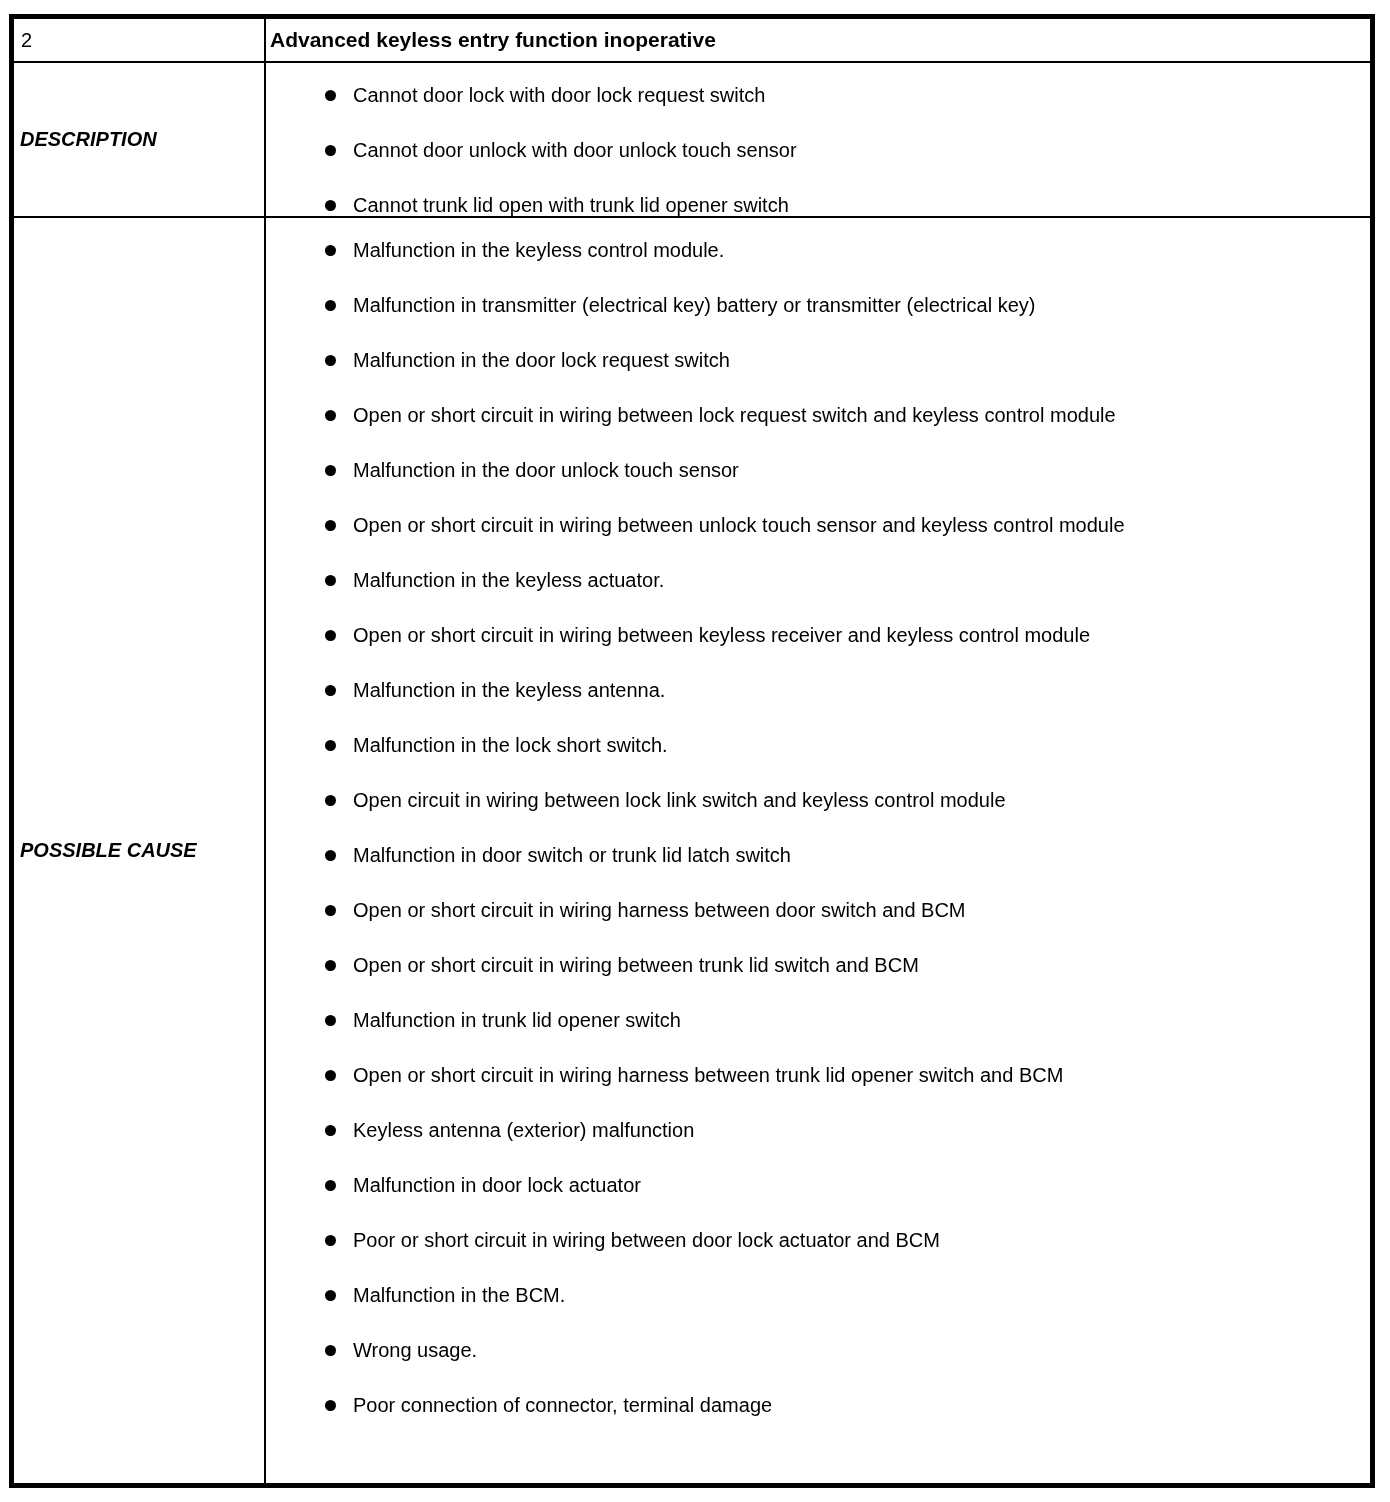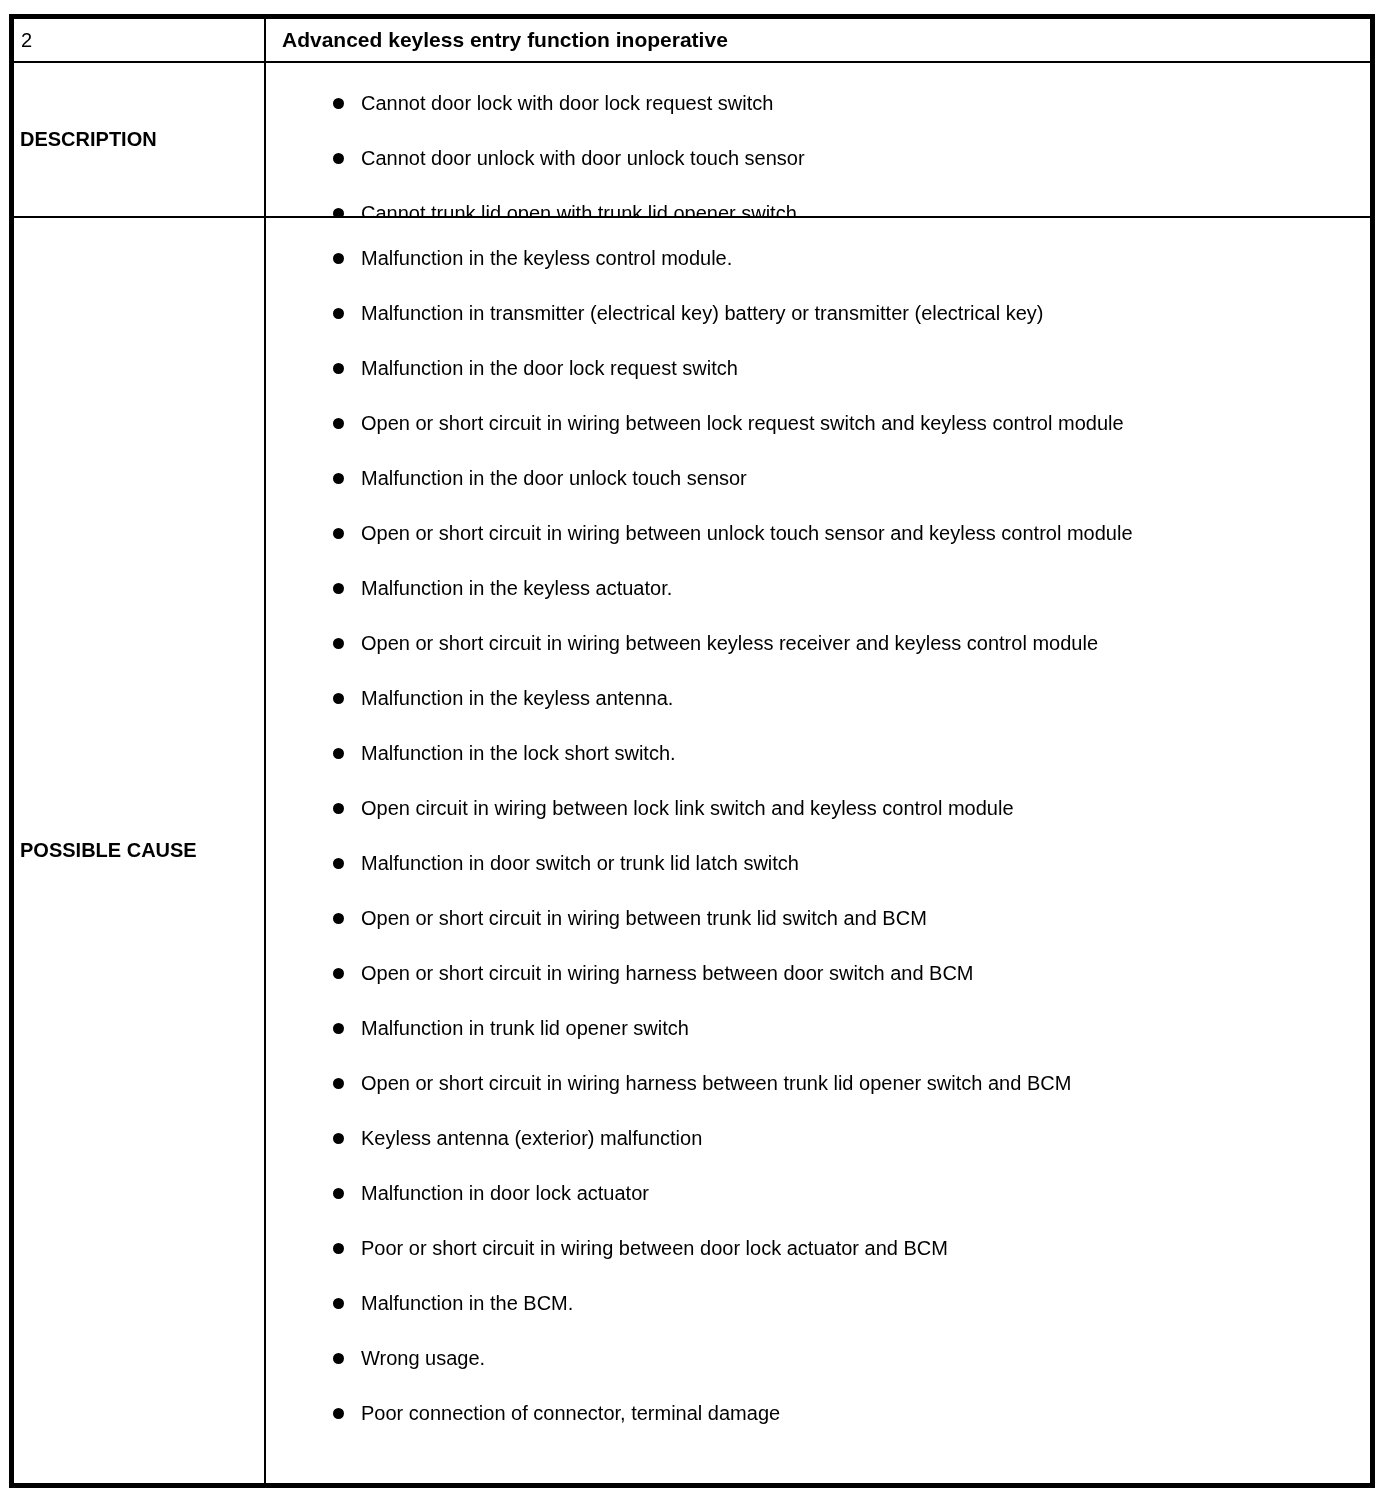--- a/index.html
+++ b/index.html
@@ -38,37 +38,38 @@
 
   .cell-num {
     font-size: 20px;
     padding-left: 7px;
     display: flex;
     align-items: center;
   }
   .cell-title {
     font-size: 21px;
     font-weight: bold;
-    padding-left: 16px;
+    padding-left: 4px;
     display: flex;
     align-items: center;
     white-space: nowrap;
   }
   .cell-label {
     font-size: 20px;
     font-weight: bold;
     padding-left: 6px;
     display: flex;
     align-items: center;
     white-space: nowrap;
+    font-style: italic;
   }
 
   ul.bullets {
     list-style: none;
-    margin: 16px;
+    margin: 8px;
     padding: 10px 20px 2px 0;
   }
   ul.bullets li {
     display: flex;
     align-items: flex-start;
     margin-bottom: 27px;
     font-size: 20px;
     line-height: 28px;
   }
   ul.bullets li:last-child { margin-bottom: 0; }
@@ -170,25 +171,25 @@
           <li>
             <span class="dot"></span>
             <span class="txt">Open circuit in wiring between lock link switch and keyless control module</span>
           </li>
           <li>
             <span class="dot"></span>
             <span class="txt">Malfunction in door switch or trunk lid latch switch</span>
           </li>
           <li>
             <span class="dot"></span>
+            <span class="txt">Open or short circuit in wiring harness between door switch and BCM</span>
+          </li>
+          <li>
+            <span class="dot"></span>
             <span class="txt">Open or short circuit in wiring between trunk lid switch and BCM</span>
-          </li>
-          <li>
-            <span class="dot"></span>
-            <span class="txt">Open or short circuit in wiring harness between door switch and BCM</span>
           </li>
           <li>
             <span class="dot"></span>
             <span class="txt">Malfunction in trunk lid opener switch</span>
           </li>
           <li>
             <span class="dot"></span>
             <span class="txt">Open or short circuit in wiring harness between trunk lid opener switch and BCM</span>
           </li>
           <li>

